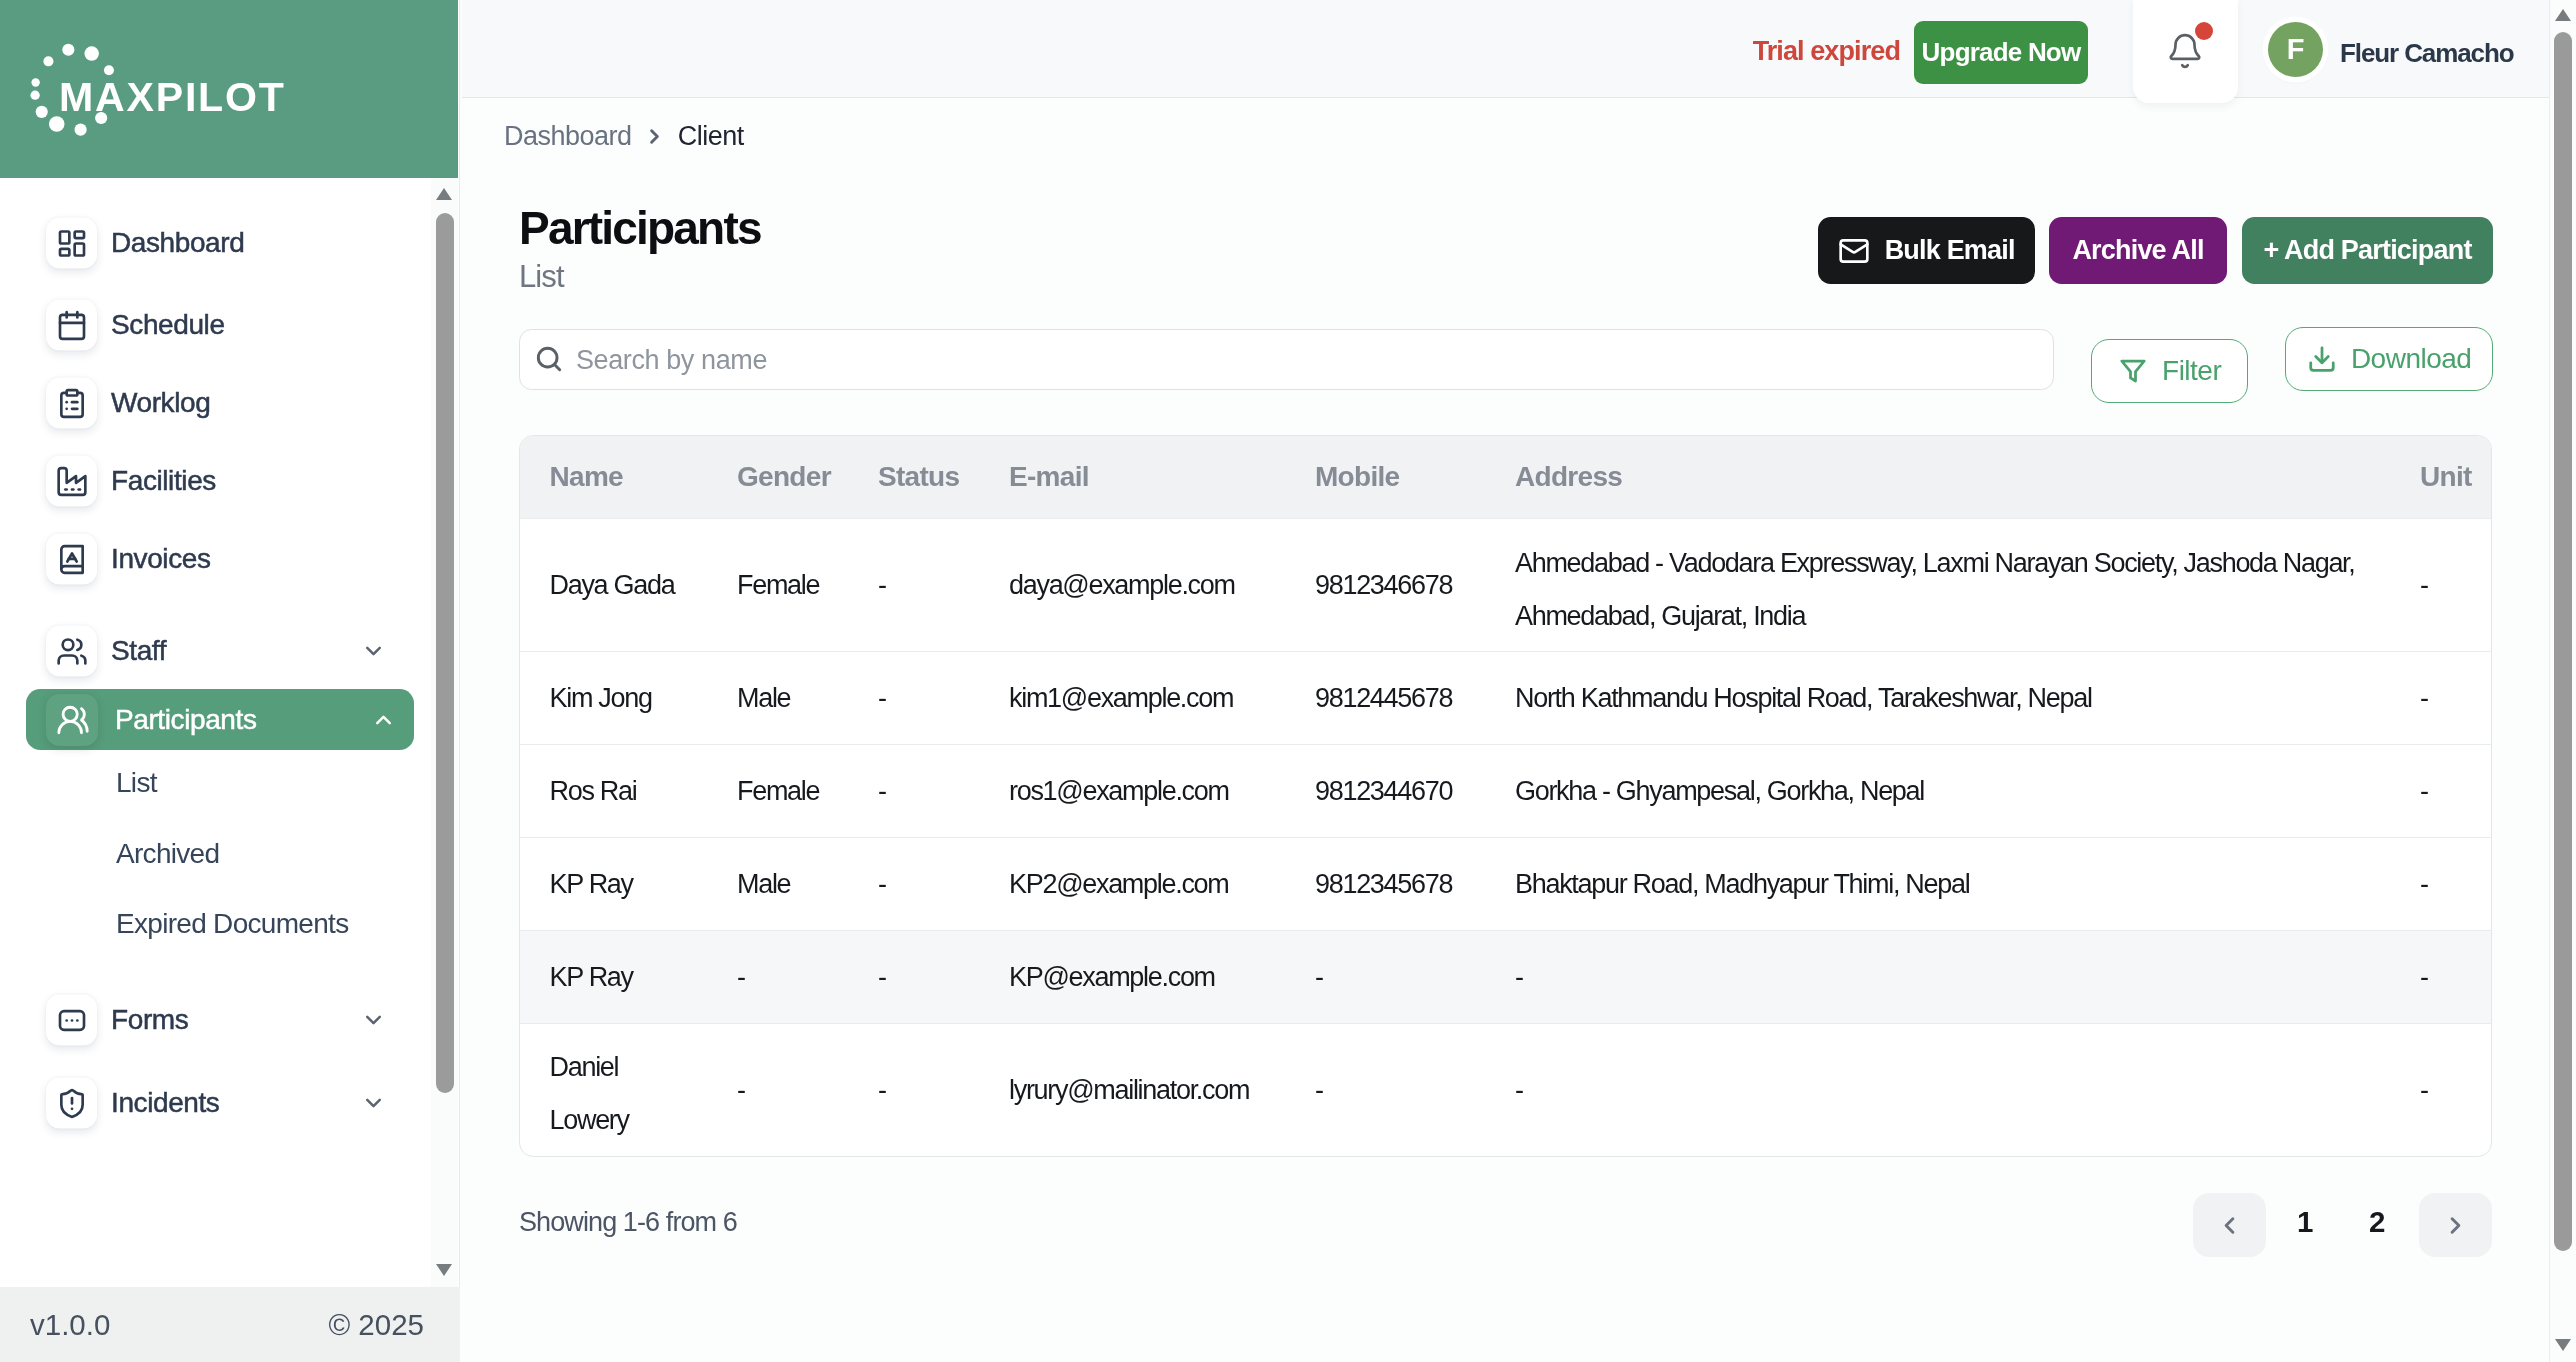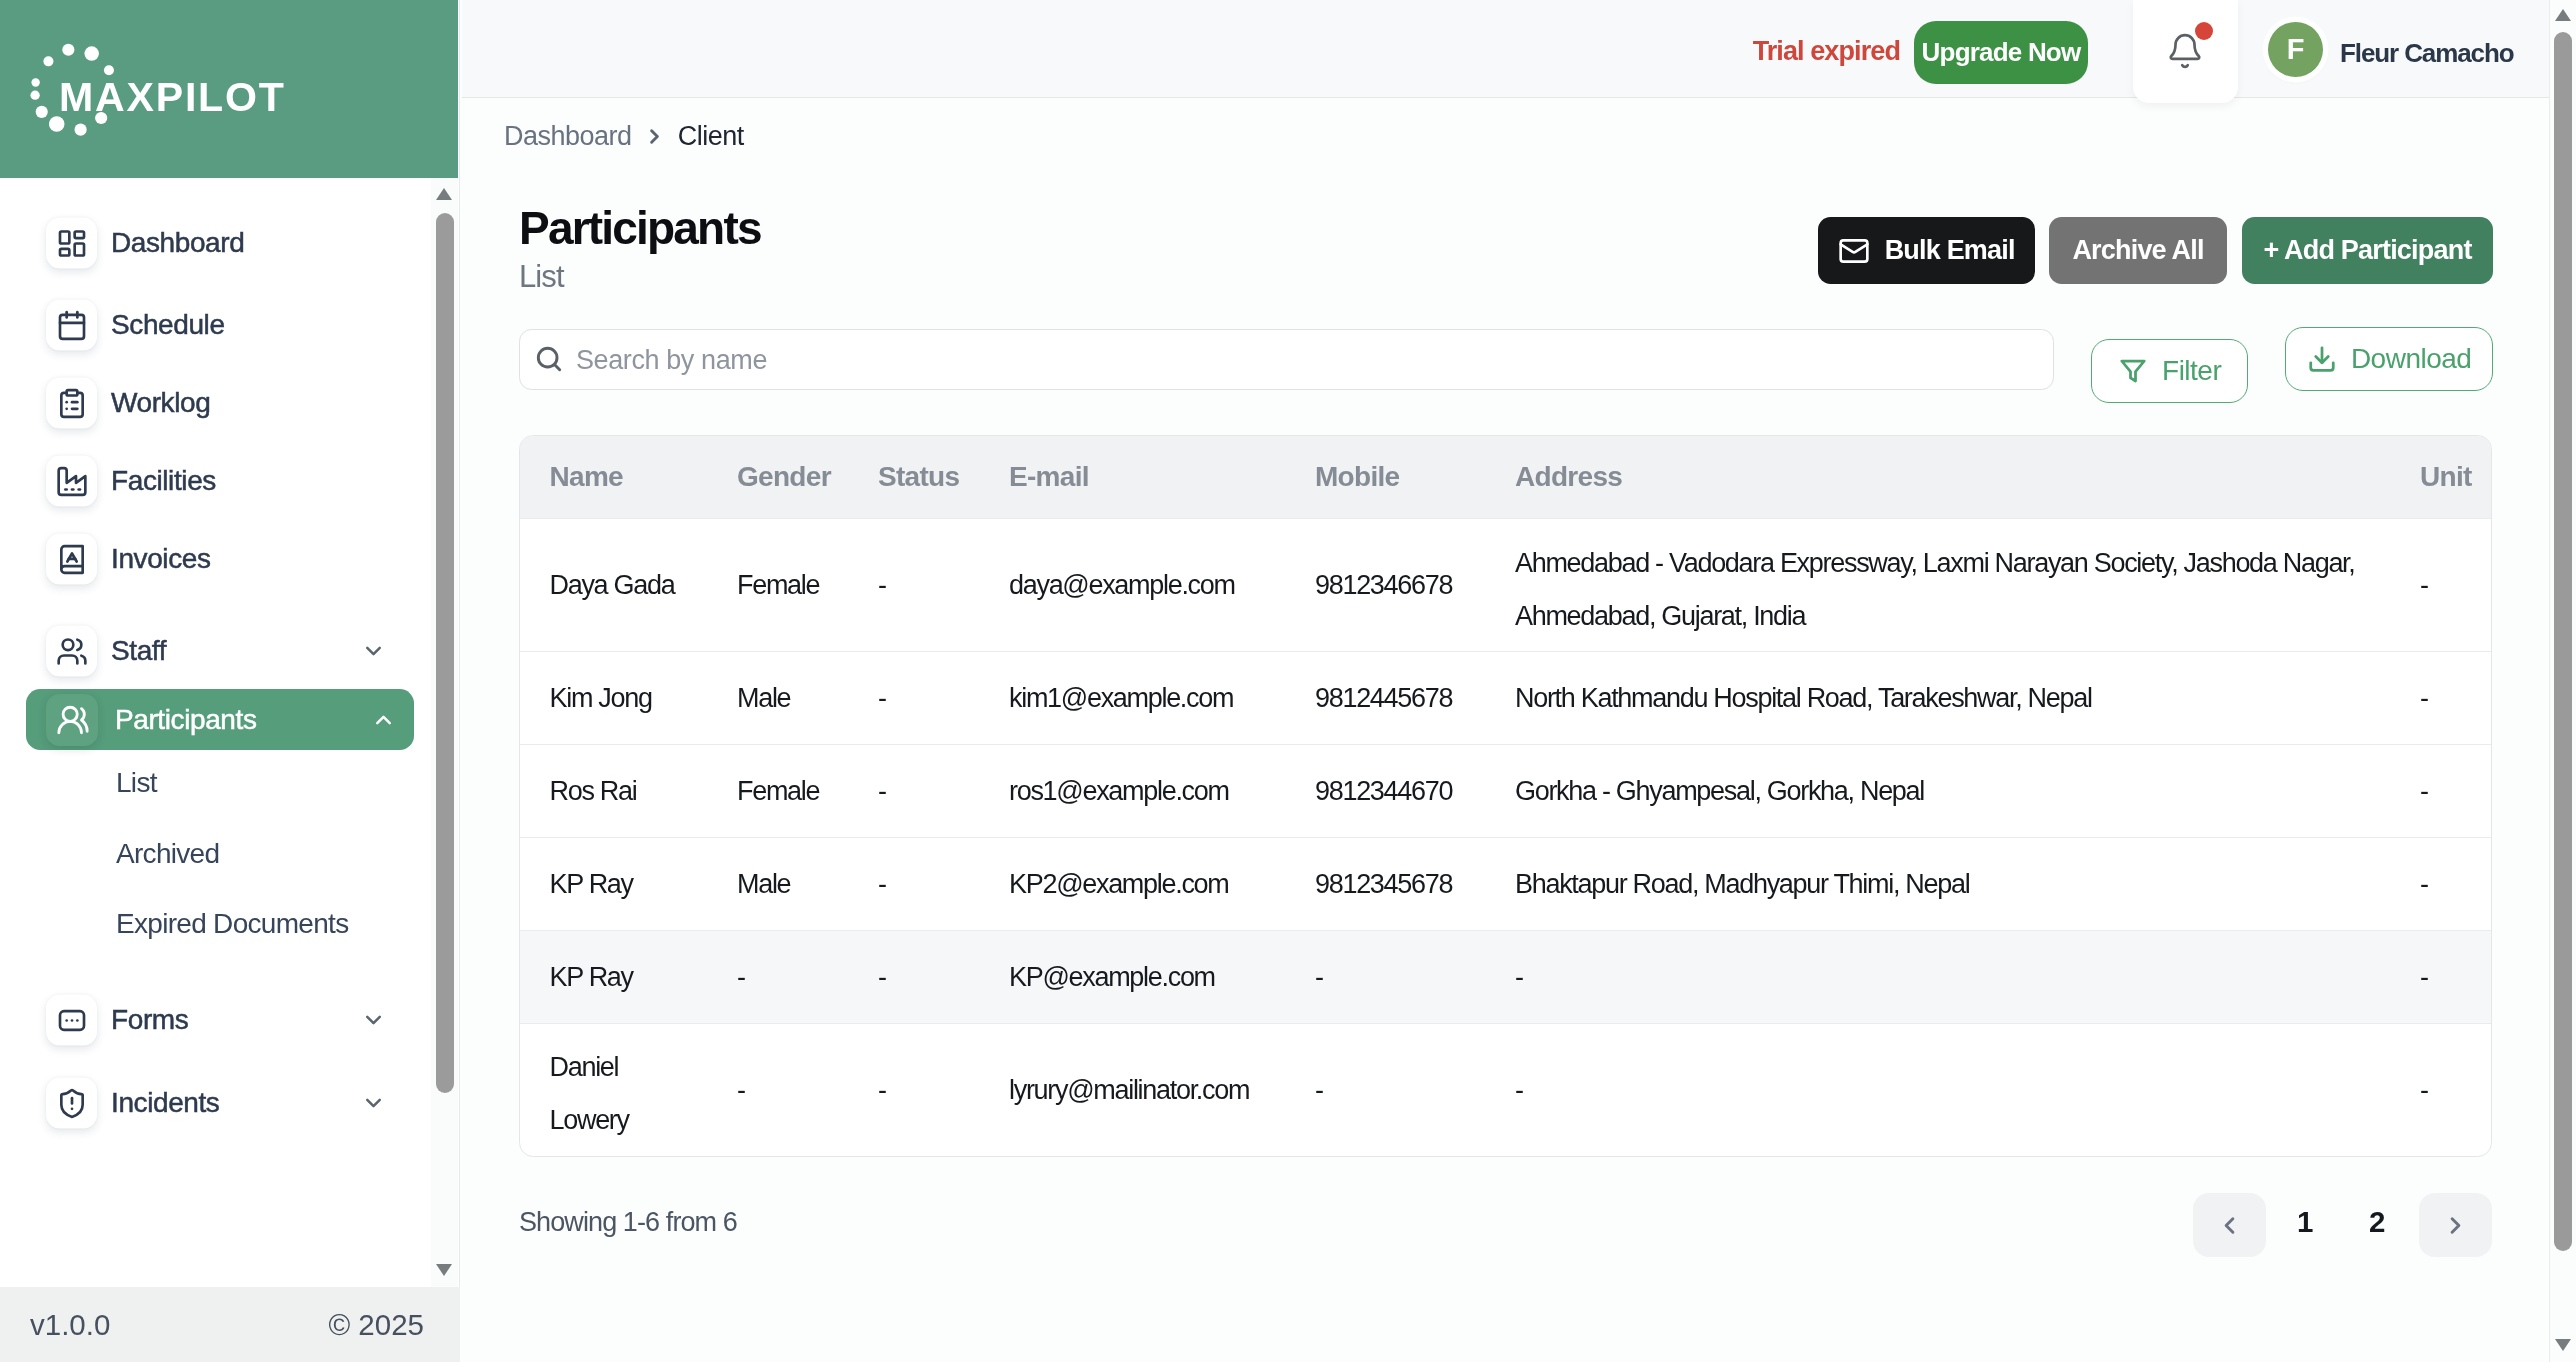--- a/index.html
+++ b/index.html
@@ -27,35 +27,35 @@
 .tri-up { width:0; height:0; border-left:8px solid transparent; border-right:8px solid transparent; border-bottom:12.5px solid #777c7e; }
 .tri-dn { width:0; height:0; border-left:8px solid transparent; border-right:8px solid transparent; border-top:12.5px solid #777c7e; }
 
 #sfoot { position:absolute; left:0; top:1287px; width:460px; height:76px; background:#eff1f1; }
 #sfoot .v { position:absolute; left:30px; top:50%; transform:translateY(-50%); font-size:29.5px; color:#46505e; }
 #sfoot .c { position:absolute; right:36px; top:50%; transform:translateY(-50%); font-size:29.5px; color:#46505e; }
 
 
 #hdr { position:absolute; left:462px; top:0; width:2087px; height:98px; background:#f8f9fa; border-bottom:1.8px solid #e5e6e7; }
 #trial { position:absolute; right:649px; top:36px; font-size:27px; font-weight:bold; color:#cd473c; letter-spacing:-0.9px; white-space:nowrap; }
-#upg { position:absolute; left:1452px; top:20.6px; width:174px; height:63px; background:#3d9144; border-radius:22px; color:#fff; font-size:26px; font-weight:bold; letter-spacing:-0.8px; white-space:nowrap; display:flex; align-items:center; justify-content:center; }
+#upg { position:absolute; left:1452px; top:20.6px; width:174px; height:63px; background:#3d9144; border-radius:9px; color:#fff; font-size:26px; font-weight:bold; letter-spacing:-0.8px; white-space:nowrap; display:flex; align-items:center; justify-content:center; }
 #bellbox { position:absolute; left:1671px; top:0; width:105px; height:103px; background:#fff; border-radius:0 0 16px 16px; box-shadow:0 3.6px 9px rgba(0,0,0,.05); }
 #avatar { position:absolute; left:1806px; top:21.5px; width:55px; height:55px; border-radius:50%; background:#73a261; box-shadow:0 0 0 5.4px #fff, 0 1.8px 7.2px rgba(0,0,0,.12); color:#fff; font-size:29px; font-weight:bold; display:flex; align-items:center; justify-content:center; }
 #uname { position:absolute; left:1878px; top:38px; font-size:26px; font-weight:bold; color:#2b3849; letter-spacing:-1.1px; white-space:nowrap; }
 
 
 #content { position:absolute; left:462px; top:98px; width:2087px; height:1264px; }
 #crumb { position:absolute; left:42px; top:23px; font-size:27px; color:#697280; letter-spacing:-0.5px; display:flex; align-items:center; }
 #crumb .cl { color:#202631; }
 #title { position:absolute; left:57px; top:103px; font-size:46px; font-weight:bold; color:#0c0e11; letter-spacing:-1.8px; }
 #subtitle { position:absolute; left:57px; top:161px; font-size:31px; color:#6f7680; letter-spacing:-0.9px; }
 
 .btn { position:absolute; top:119px; height:67px; border-radius:12.5px; color:#fff; font-size:27px; font-weight:bold; display:flex; align-items:center; justify-content:center; letter-spacing:-0.8px; white-space:nowrap; }
 #b-email { left:1356px; width:217px; background:#17181a; }
-#b-arch  { left:1587px; width:178px; background:#737373; }
+#b-arch  { left:1587px; width:178px; background:#701a75; }
 #b-add   { left:1780px; width:251px; background:#428160; }
 
 #search { position:absolute; left:57px; top:231px; width:1535px; height:61px; background:#fff; border:1.8px solid #dfe1e4; border-radius:12.5px; }
 #search .ph { position:absolute; left:56px; top:50%; transform:translateY(-50%); font-size:27px; color:#8e959e; letter-spacing:-0.4px; }
 .obtn { position:absolute; top:229px; height:64px; background:#fff; border:1.8px solid #53aa74; border-radius:18px; color:#49a16c; font-size:28px; letter-spacing:-0.5px; display:flex; align-items:center; justify-content:center; gap:14.3px; }
 #b-filter { left:1629px; width:157px;margin-top:12px; }
 #b-down { left:1823px; width:208px; }
 
 
 #tbl { position:absolute; left:57px; top:337px; width:1973px; height:722px; background:#fff; border:1.8px solid #e4e6e8; border-radius:14.3px; overflow:hidden; }

